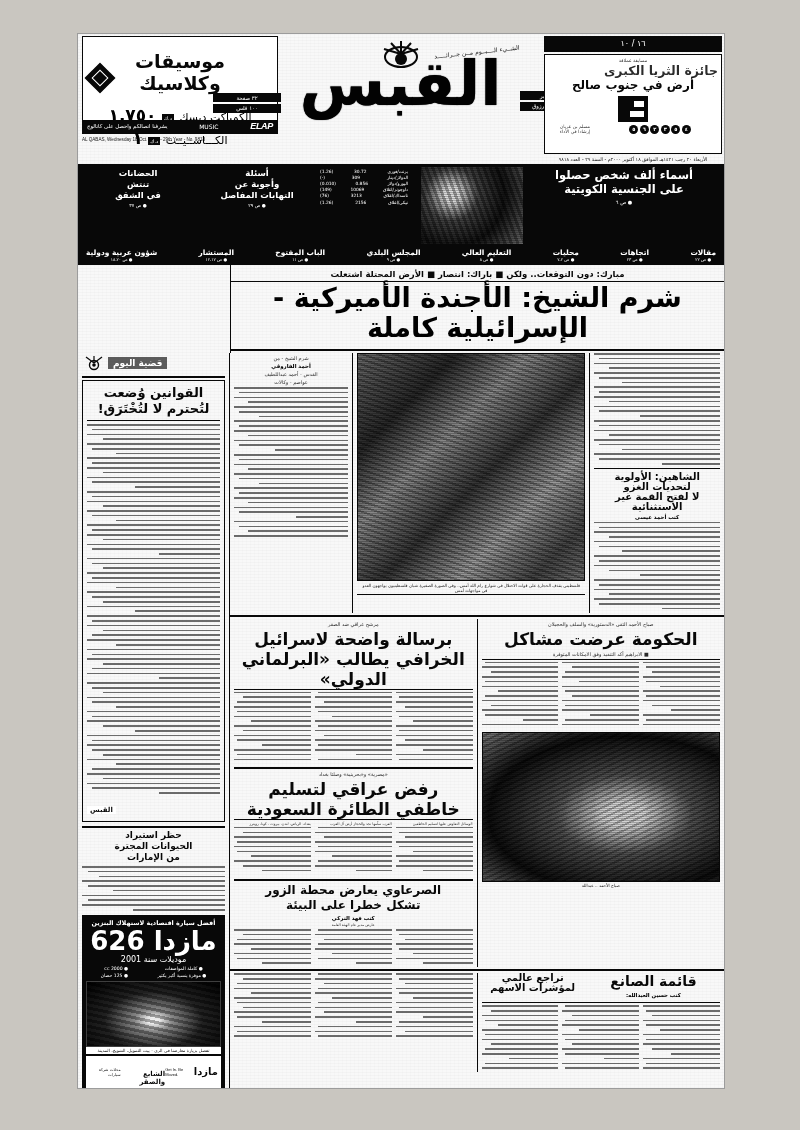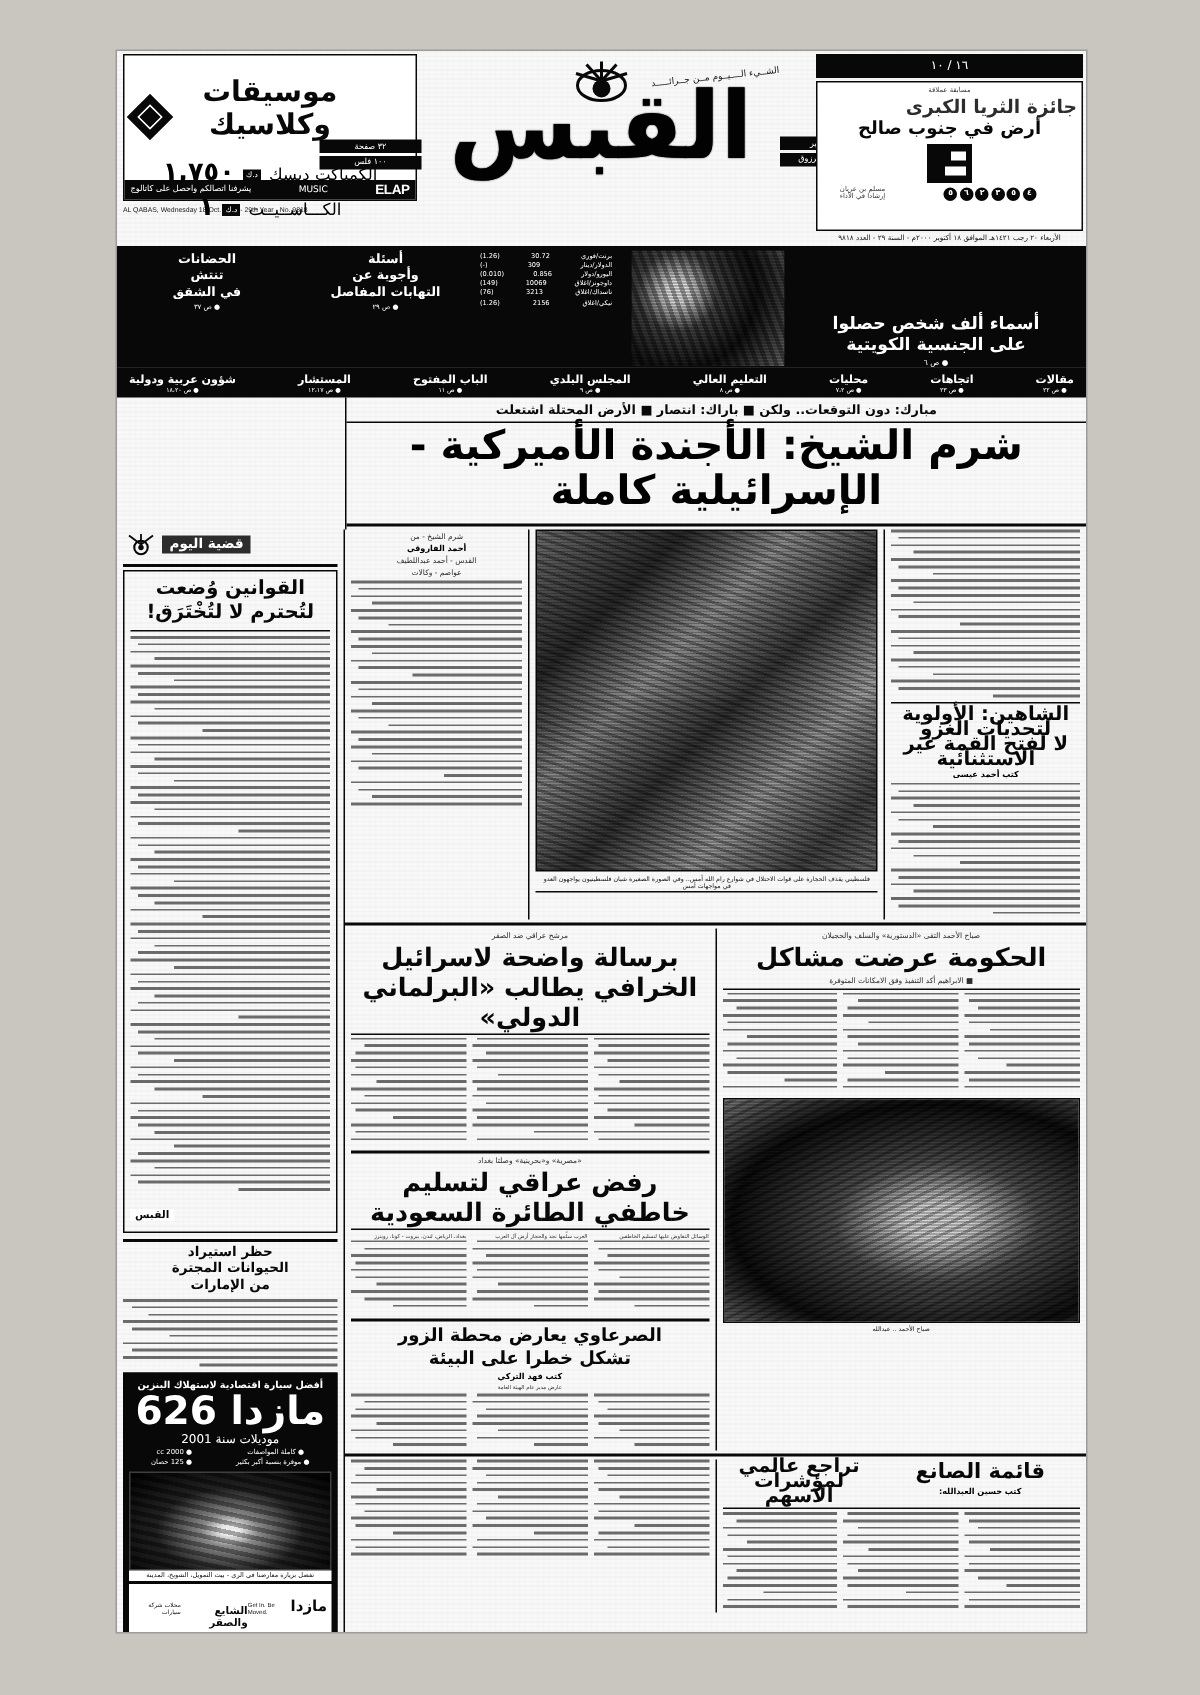--- a/index.html
+++ b/index.html
@@ -49,21 +49,21 @@
 
   
   .masthead{position:relative;height:130px;}
   .mast-left{position:absolute;left:4px;top:2px;width:196px;}
   .ad-music{border:1.5px solid #111;background:#fff;padding:2px 3px;height:92px;position:relative;}
   .ad-music h3{margin:11px;font-size:19px;font-weight:bold;text-align:center;color:#111;letter-spacing:-.5px;}
   .ad-music .l2{font-size:11px;text-align:center;margin-top:3px;}
   .ad-music .price{font-size:17px;font-weight:bold;text-align:center;}
   .ad-music .badge{display:inline-block;background:#111;color:#fff;font-size:5px;padding:1px 2px;vertical-align:middle;margin:0 2px;}
   .ad-music .brandbar{position:absolute;left:0;right:0;bottom:0;background:#111;color:#fff;height:13px;line-height:13px;font-size:7px;padding:0 4px;display:flex;justify-content:space-between;align-items:center;}
-  .elap{font-family:"Liberation Sans",sans-serif;font-weight:bold;font-size:9px;letter-spacing:-.3px;}
+  .elap{font-family:"Liberation Sans",sans-serif;font-weight:bold;font-style:italic;font-size:9px;letter-spacing:-.3px;}
   .mast-left .issueline{font-size:4.6px;color:#222;margin-top:3px;direction:ltr;text-align:left;font-family:"Liberation Sans",sans-serif;}
   .diamond{position:absolute;left:6px;top:30px;width:22px;height:22px;background:#111;transform:rotate(45deg);}
   .diamond:after{content:"";position:absolute;inset:5px;border:1px solid #fff;}
 
   .mast-center{position:absolute;left:205px;top:0;width:235px;text-align:center;}
   .logo-ar{font-size:62px;font-weight:bold;line-height:72px;color:#0b0b0b;letter-spacing:-4px;margin-top:14px;
            text-shadow:0 0 1px #000;}
   .sunburst{position:absolute;left:50%;top:6px;transform:translateX(-50%);}
   .slogan{position:absolute;right:-2px;top:14px;font-size:6px;color:#222;transform:rotate(-6deg);}
   .edbox{position:absolute;right:-72px;bottom:8px;width:70px;}
@@ -79,21 +79,21 @@
   .ad-thuraya .sub{font-size:4.6px;text-align:center;color:#333;}
   .ad-thuraya .blogo{width:30px;height:26px;background:#111;margin:3px auto 1px;position:relative;}
   .ad-thuraya .blogo:after{content:"";position:absolute;right:4px;top:5px;width:10px;height:6px;background:#fff;}
   .ad-thuraya .blogo:before{content:"";position:absolute;right:4px;bottom:5px;width:14px;height:6px;background:#fff;}
   .phone{display:flex;gap:1.5px;justify-content:center;margin-top:2px;}
   .phone b{display:inline-block;width:9px;height:9px;line-height:9px;border-radius:50%;background:#111;color:#fff;font-size:5.2px;text-align:center;}
   .dateline{font-size:4.8px;text-align:center;color:#1a1a1a;margin-top:3px;}
 
   
   .teaserband{position:relative;height:78px;border-top:2px solid #111;border-bottom:1px solid #111;background:#111;color:#fff;}
-  .tb-right{position:absolute;right:2px;top:2px;width:196px;margin-top:40px;}
+  .tb-right{position:absolute;right:2px;top:2px;width:196px;}
   .tb-right .hl{font-size:11.5px;font-weight:bold;line-height:14px;text-align:center;letter-spacing:.4px;}
   .tb-right .pg{font-size:5px;text-align:center;margin-top:3px;}
   .tb-mid{position:absolute;right:200px;top:0;width:104px;height:100%;overflow:hidden;}
   .tb-left{position:absolute;left:2px;top:2px;width:330px;display:flex;gap:3px;}
   .tcol{flex:1;text-align:center;}
   .tcol .t{font-size:8.5px;font-weight:bold;line-height:11px;text-align:center;}
   .tcol .p{font-size:4.6px;margin-top:2px;}
   .rates{width:92px;background:#111;color:#fff;font-size:4.4px;}
   .rates div{display:flex;justify-content:space-between;padding:.6px 2px;direction:ltr;}
 
@@ -106,21 +106,21 @@
   
   .kicker{font-size:8.5px;text-align:center;padding:4px 0 2px;color:#111;font-weight:600;}
   .mainhead{font-size:27px;font-weight:bold;text-align:center;color:#080808;letter-spacing:-.5px;line-height:30px;padding:1px 0 4px;}
 
   
   .cols{display:flex;gap:0;}
   .col{padding:0 4px;}
   .vline{width:1px;background:#111;flex:none;}
 
   .subhead{font-size:9.5px;font-weight:bold;line-height:12px;text-align:center;color:#111;}
-  .subhead2{font-size:13px;font-weight:bold;line-height:10px;text-align:center;color:#111;}
+  .subhead2{font-size:10px;font-weight:bold;line-height:10px;text-align:center;color:#111;}
   .byline{font-size:5px;text-align:center;color:#333;margin:2px 0;}
   .capt{font-size:4.2px;color:#222;text-align:center;padding:1.5px 2px;}
 
   .photo{background:
       linear-gradient(135deg,#6e6b66 0%,#2f2d2b 22%,#8b8883 38%,#3a3836 55%,#9b9892 72%,#4a4845 88%,#726f6a 100%),
       repeating-linear-gradient(18deg,rgba(0,0,0,.28) 0 2px,rgba(255,255,255,.12) 2px 5px);
     background-blend-mode:multiply;
     border:1px solid #111;
     position:relative;overflow:hidden;}
   .photo:after{content:"";position:absolute;inset:0;
@@ -129,21 +129,21 @@
       radial-gradient(circle at 30% 35%,#d8d5cf 0 8%,#4a4744 30%,#1d1b1a 60%,#6a6763 100%),
       repeating-linear-gradient(70deg,rgba(0,0,0,.3) 0 3px,rgba(255,255,255,.14) 3px 6px);
     background-blend-mode:multiply;}
   .photo.p3{background:
       radial-gradient(ellipse at 60% 55%,#cfccc6 0 10%,#565350 34%,#171615 68%,#7c7975 100%),
       repeating-linear-gradient(-25deg,rgba(0,0,0,.26) 0 2px,rgba(255,255,255,.1) 2px 5px);
     background-blend-mode:multiply;}
 
   
   .qadiya-head{display:flex;align-items:center;justify-content:flex-end;gap:4px;padding:2px 2px 3px;}
-  .qadiya-head .lbl{background:#701a75;color:#fff;font-size:9px;font-weight:bold;padding:1px 5px;}
+  .qadiya-head .lbl{background:#0f766e;color:#fff;font-size:9px;font-weight:bold;padding:1px 5px;}
   .seal{width:20px;height:16px;position:relative;}
   .opbox{border:1.5px solid #111;padding:4px 4px 5px;}
   .ophead{font-size:13px;font-weight:bold;text-align:center;line-height:16px;color:#111;}
 
   .col-right{width:150px;}
 
   
   .ad-mazda{border:1.5px solid #111;background:#111;color:#fff;padding:3px;}
   .ad-mazda .a1{font-size:6.4px;text-align:center;font-weight:bold;}
   .ad-mazda .a2{font-size:26px;font-weight:bold;text-align:center;line-height:28px;letter-spacing:-1px;}

